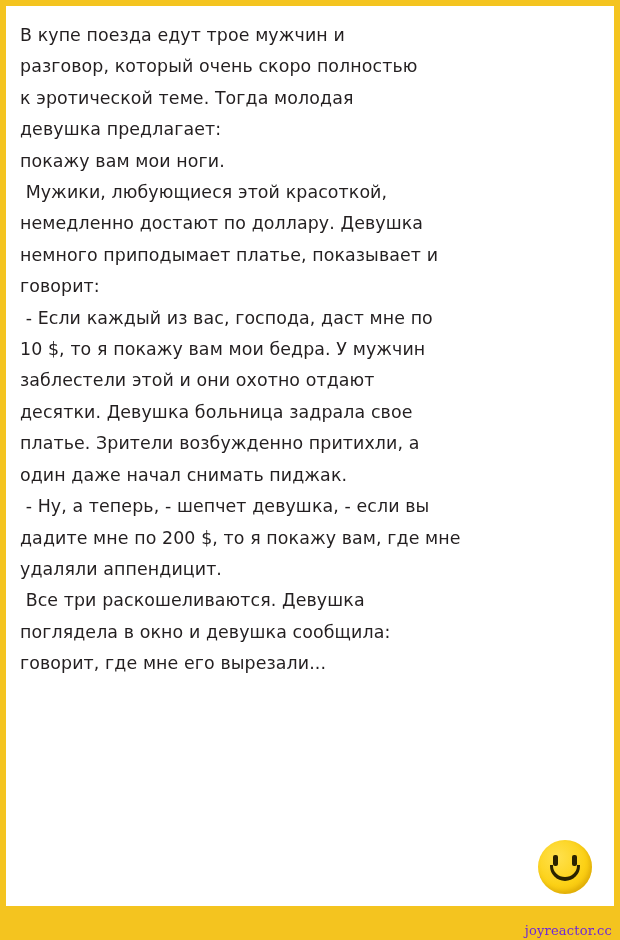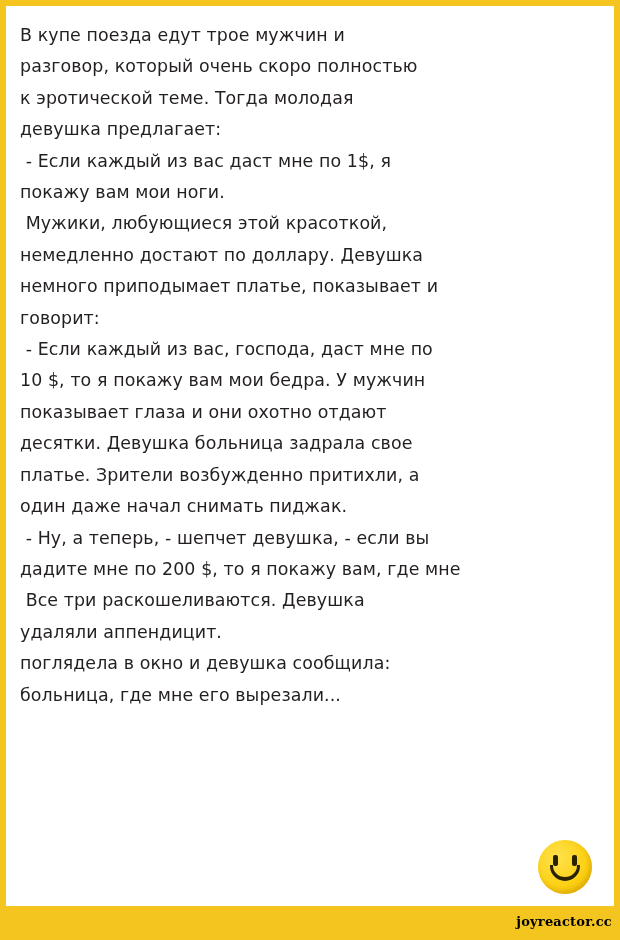--- a/index.html
+++ b/index.html
@@ -76,56 +76,54 @@
     position: absolute;
     left: 0;
     bottom: 0;
     width: 620px;
     height: 34px;
     background: #f4c41f;
   }
   .footer-text {
     position: absolute;
     right: 14px;
-    top: 8px;
+    top: 17px;
     font-size: 13px;
-    color: #000000;
+    color: #6d28d9;
     font-family: "DejaVu Serif", serif;
     letter-spacing: 0.2px;
-    font-weight: bold;
   }
 </style>
 </head>
 <body>
 
 <div class="page">
 
   <div class="joke-body">
     <div class="line">В купе поезда едут трое мужчин и</div>
     <div class="line">разговор, который очень скоро полностью</div>
     <div class="line">к эротической теме. Тогда молодая</div>
     <div class="line">девушка предлагает:</div>
-    <div class="line"> - Если каждый из вас даст мне по 1$, я</div>
     <div class="line">покажу вам мои ноги.</div>
     <div class="line"> Мужики, любующиеся этой красоткой,</div>
     <div class="line">немедленно достают по доллару. Девушка</div>
     <div class="line">немного приподымает платье, показывает и</div>
     <div class="line">говорит:</div>
     <div class="line"> - Если каждый из вас, господа, даст мне по</div>
     <div class="line">10 $, то я покажу вам мои бедра. У мужчин</div>
-    <div class="line">показывает глаза и они охотно отдают</div>
+    <div class="line">заблестели этой и они охотно отдают</div>
     <div class="line">десятки. Девушка больница задрала свое</div>
     <div class="line">платье. Зрители возбужденно притихли, а</div>
     <div class="line">один даже начал снимать пиджак.</div>
     <div class="line"> - Ну, а теперь, - шепчет девушка, - если вы</div>
     <div class="line">дадите мне по 200 $, то я покажу вам, где мне</div>
+    <div class="line">удаляли аппендицит.</div>
     <div class="line"> Все три раскошеливаются. Девушка</div>
-    <div class="line">удаляли аппендицит.</div>
     <div class="line">поглядела в окно и девушка сообщила:</div>
-    <div class="line">больница, где мне его вырезали...</div>
+    <div class="line">говорит, где мне его вырезали...</div>
   </div>
 
   <div class="smiley">
     <span class="eye left"></span>
     <span class="eye right"></span>
     <span class="mouth"></span>
   </div>
 
   <div class="footer">
     <div class="footer-text">joyreactor.cc</div>

